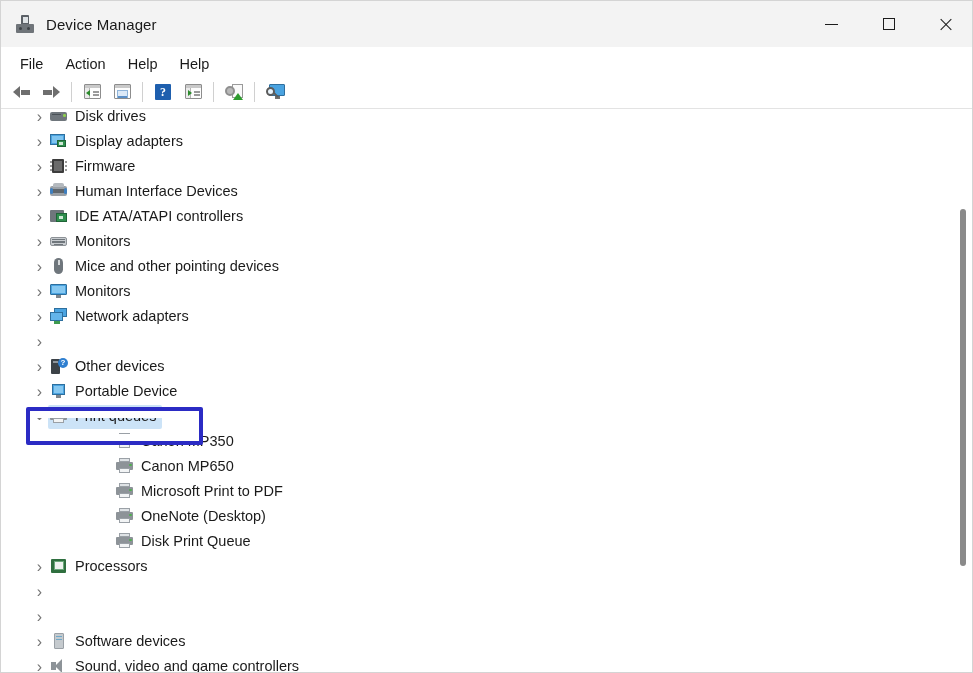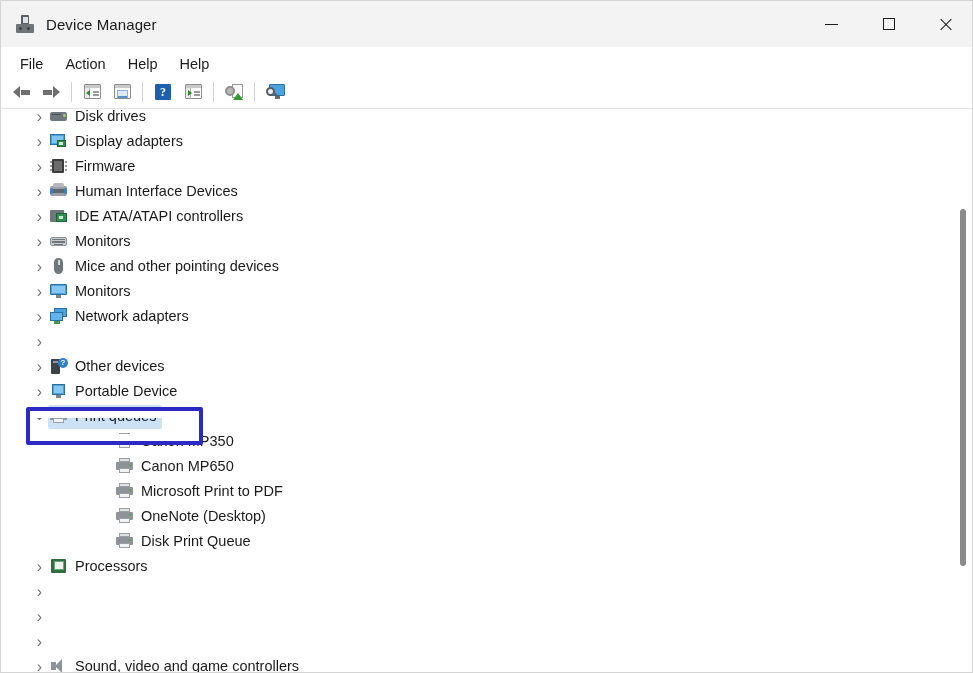--- a/index.html
+++ b/index.html
@@ -627,20 +627,28 @@
           </span>
         </div>
         <div class="row">
           <span class="chev" style="font-size: 16px;">›</span>
         </div>
         <div class="row">
           <span class="chev" style="font-size: 16px;">›</span>
         </div>
         <div class="row">
           <span class="chev" style="font-size: 16px;">›</span>
+          <span class="hl">
+            <span class="ico ic-swd">
+              <span class="i body"></span>
+              <span class="i ln"></span>
+              <span class="i ln2"></span>
+            </span>
+            <span class="lbl">Software devices</span>
+          </span>
         </div>
         <div class="row">
           <span class="chev" style="font-size: 16px;">›</span>
           <span class="hl">
             <span class="ico ic-sound">
               <span class="i sp"></span>
               <span class="i cn"></span>
             </span>
             <span class="lbl">Sound, video and game controllers</span>
           </span>

